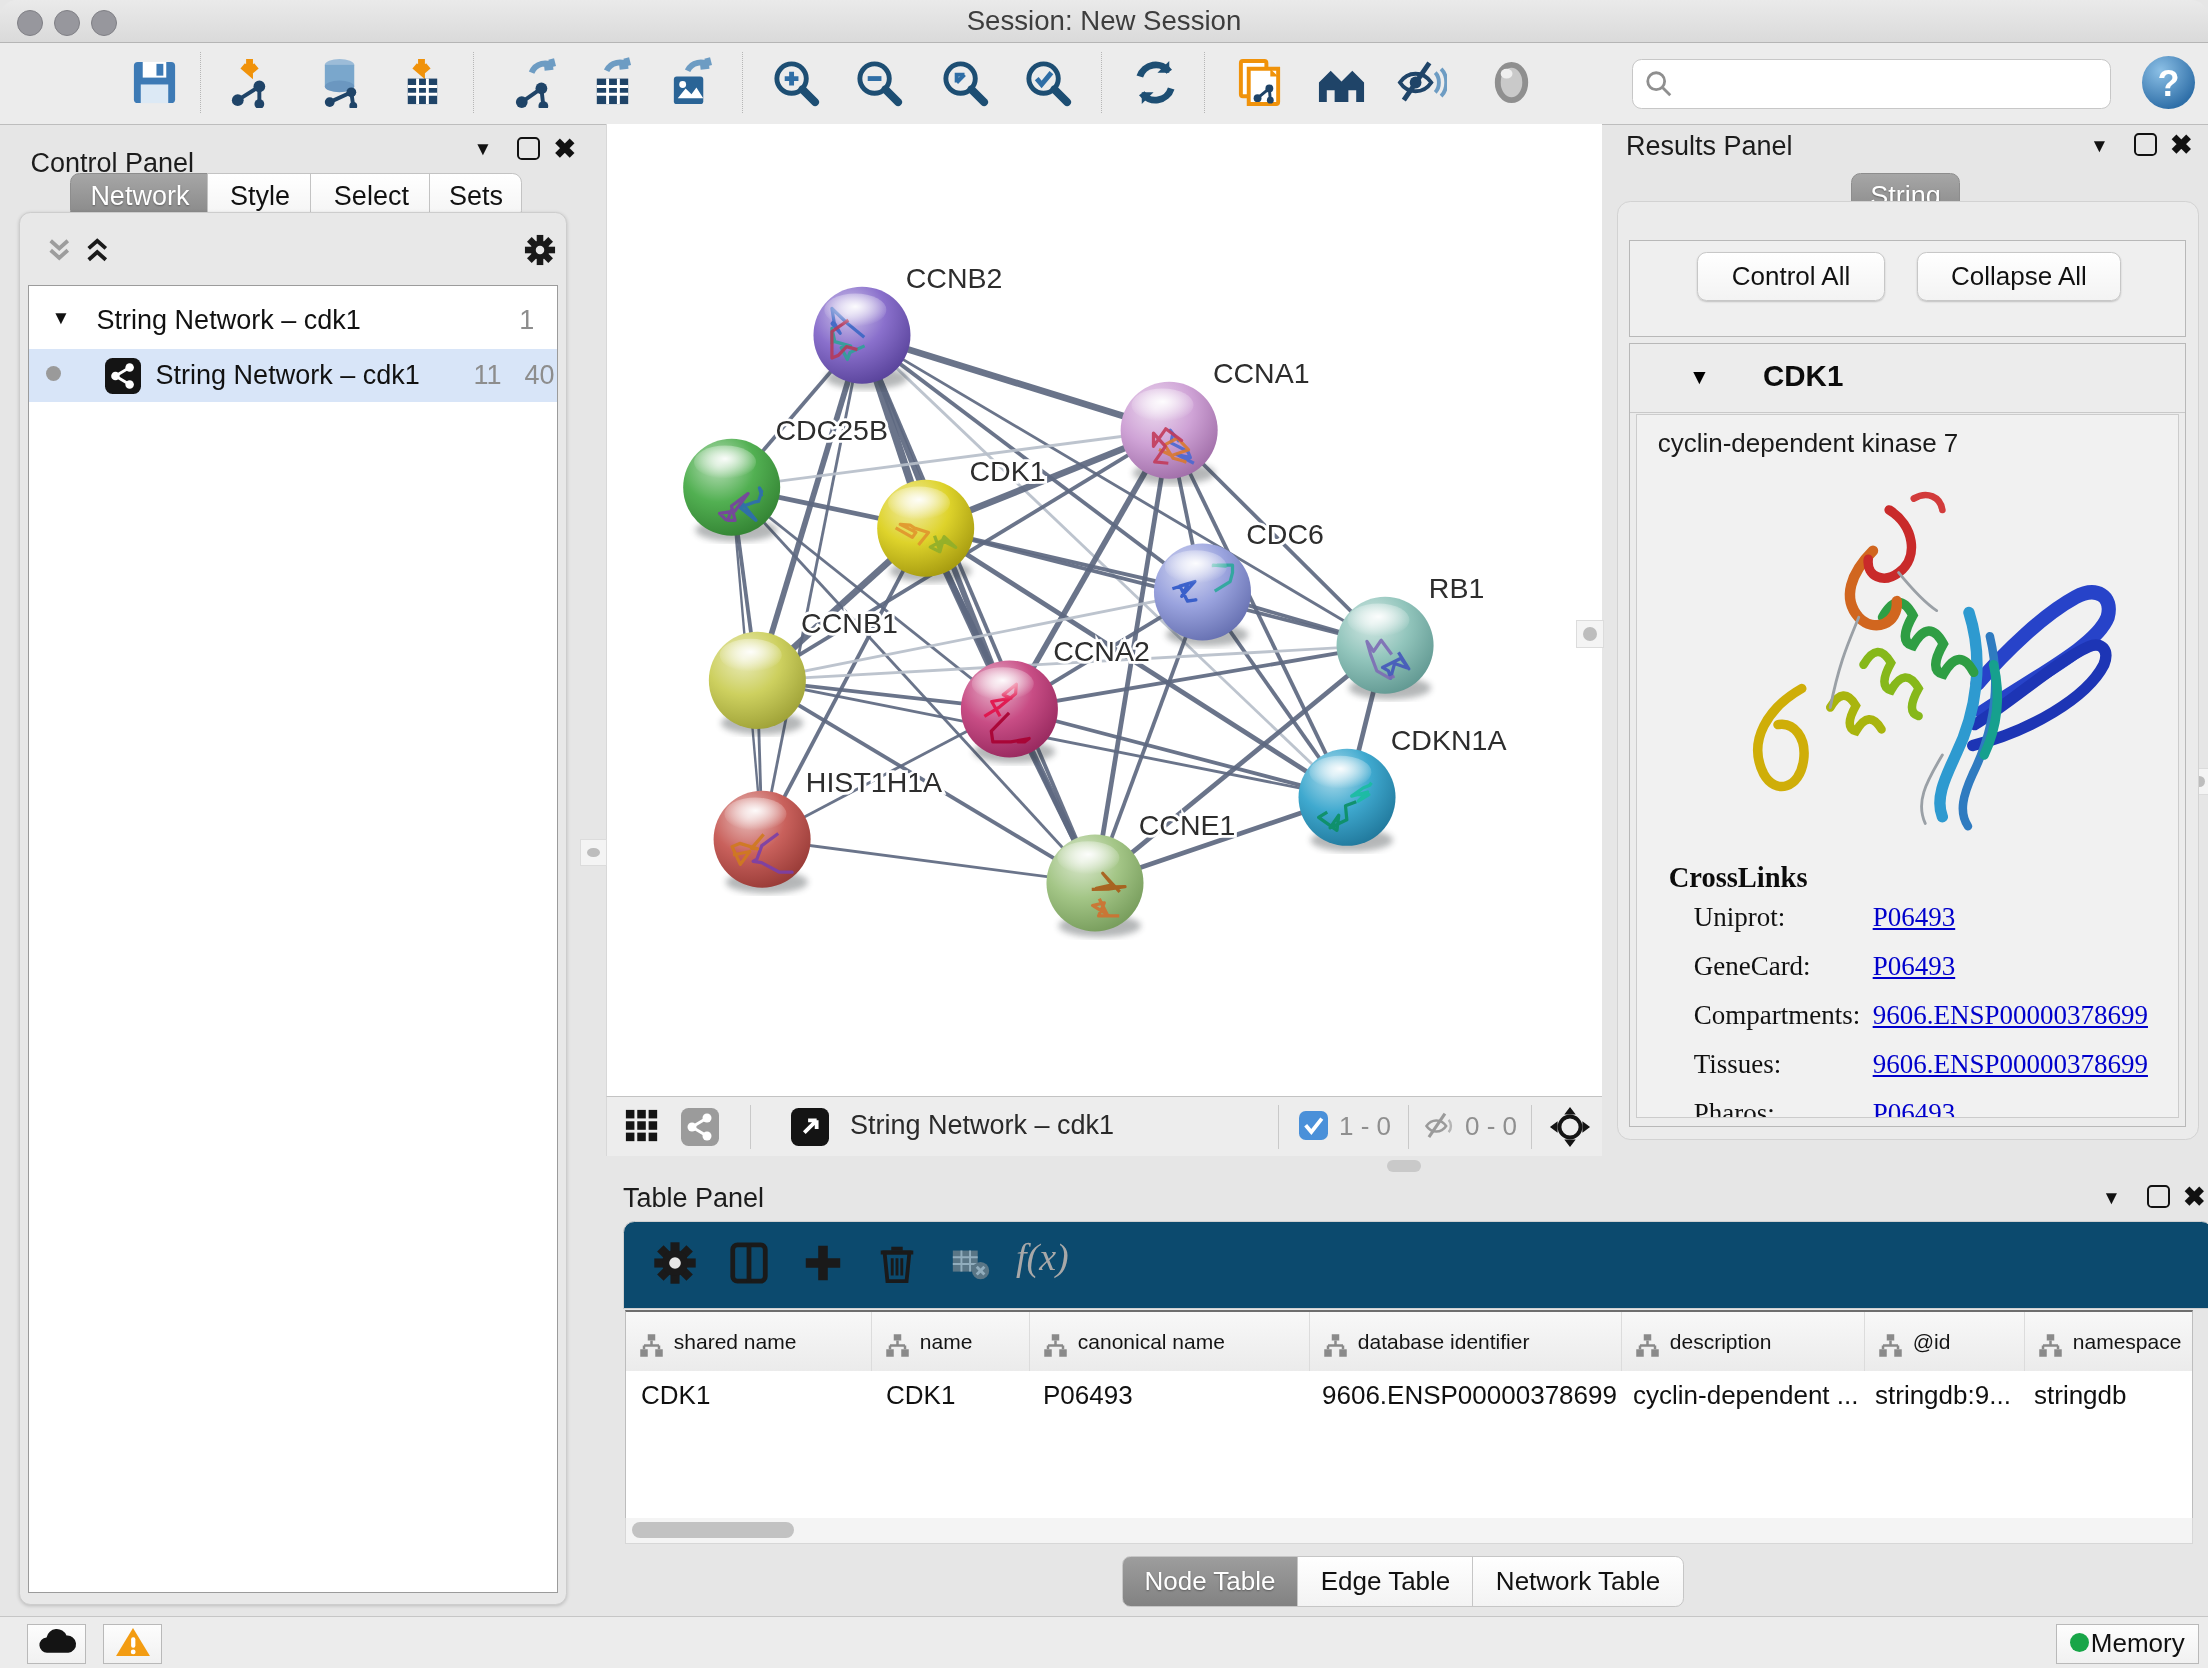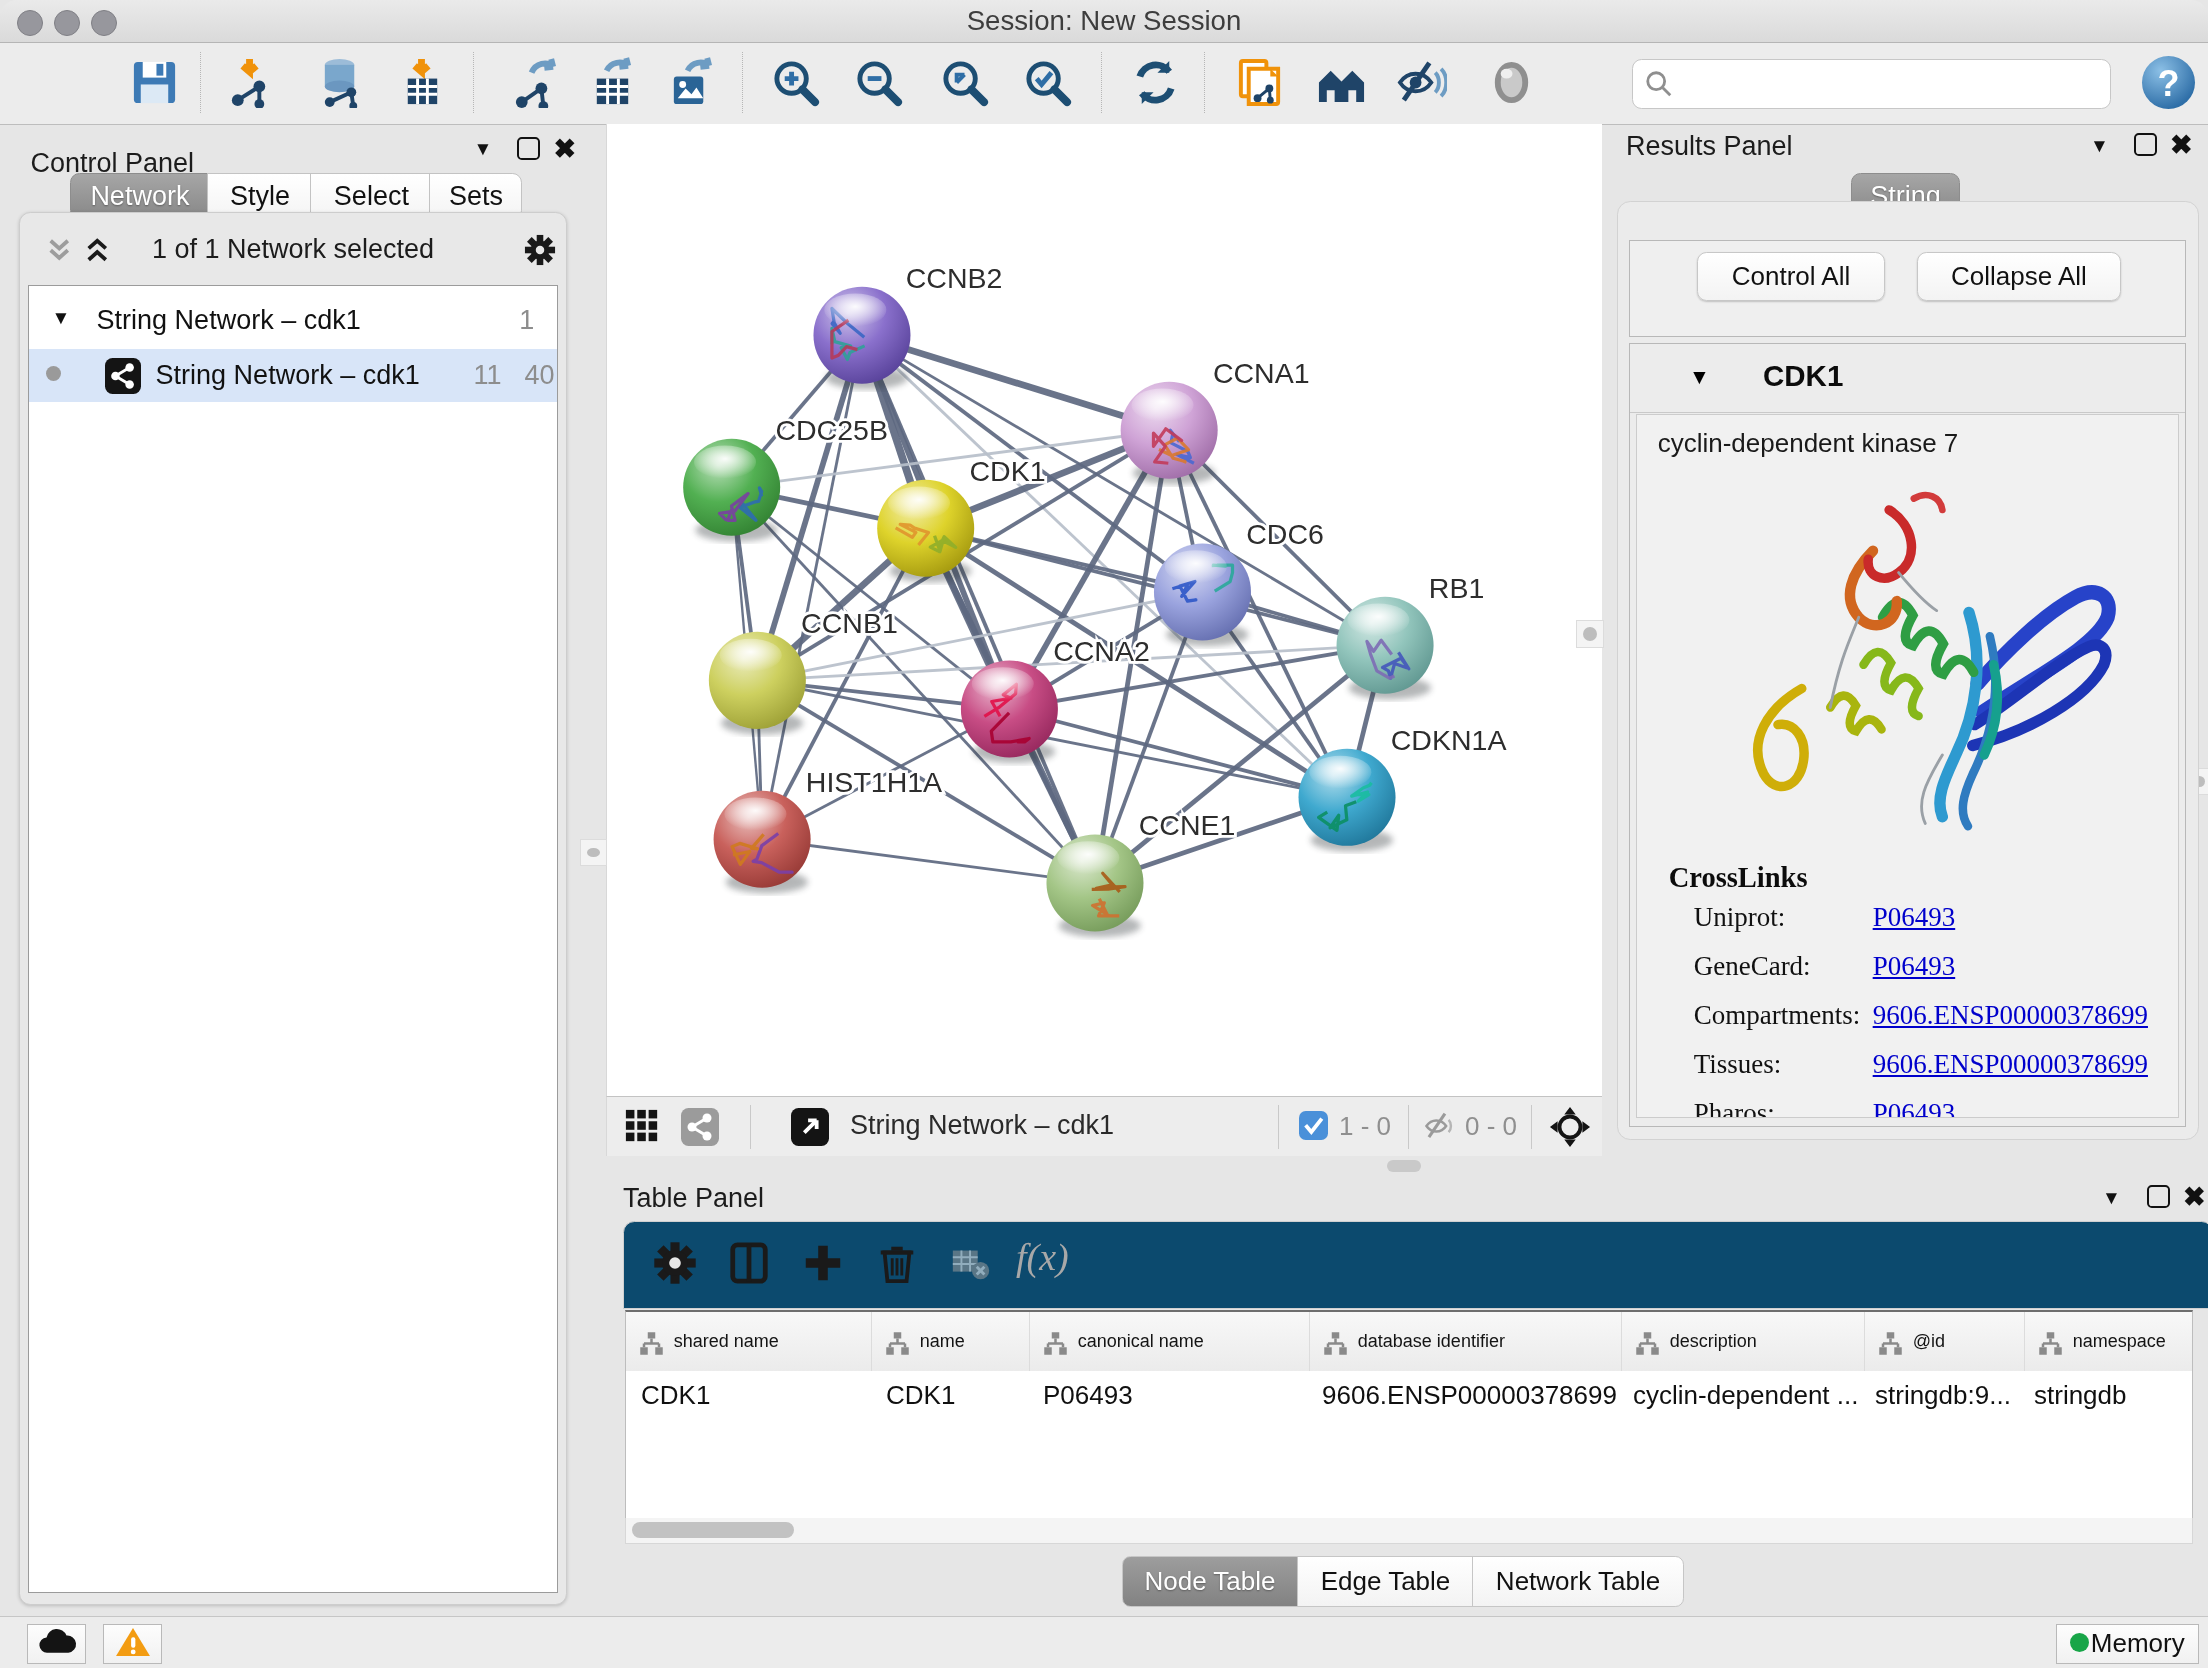--- a/index.html
+++ b/index.html
@@ -62,21 +62,21 @@
   .clrow{position:relative;height:49px}
   .cllabel{position:absolute;left:57px;font-size:27px;color:#111}
   .cllink{position:absolute;left:236px;font-size:27px;color:#0000cc;text-decoration:underline}
   
   #table-panel{position:absolute;left:606px;top:1179px;width:1603px;height:436px}
   #tp-toolbar{position:absolute;left:17px;top:42px;width:1588px;height:86px;background:#0c4a6e;border:1px solid #d0d0d0;border-radius:11.4px 11.4px 0 0}
   .tp-btn{position:absolute;top:17px;width:51px;height:51px;background:none;border:none;padding:0;cursor:pointer}
   #tbl{position:absolute;left:19px;top:131px;width:1566px;height:207px;background:#fff;border:1px solid #bdbdbd;border-top:2.9px solid #6e6e6e;overflow:hidden}
   #tbl-head{position:absolute;left:0;top:0;height:59px;white-space:nowrap}
   .th{display:inline-block;height:59px;background:linear-gradient(#f8f8f8,#ebebeb);border-right:1.9px solid #dcdcdc;vertical-align:top;cursor:pointer}
-  .th span{font-size:18px;color:#141414;line-height:59px;margin-left:9.5px}
+  .th span{font-size:21px;color:#141414;line-height:59px;margin-left:9.5px}
   .th svg{vertical-align:middle;margin-left:13.3px}
   #tbl-row{position:absolute;left:0;top:59px;height:49px;white-space:nowrap;background:#fff}
   .td{display:inline-block;height:49px;line-height:49px;font-size:26px;color:#101010;vertical-align:top;padding-left:15px;box-sizing:border-box}
   #tbl-scroll{position:absolute;left:19px;top:339px;width:1566px;height:25px;background:#f4f4f4;border:1px solid #d7d7d7;border-top:none}
   #tbl-thumb{position:absolute;left:5.7px;top:3.8px;width:162px;height:16px;background:#c2c2c2;border-radius:8.6px}
   .bt-tab{position:absolute;top:377px;height:49px;line-height:49px;text-align:center;font-size:26px;background:linear-gradient(#ffffff,#f3f3f3);border:1px solid #c6c6c6;color:#111;cursor:pointer}
   .bt-tab.sel{background:linear-gradient(#9d9d9d,#828282);color:#fff;text-shadow:0 1px 1.9px rgba(0,0,0,.35)}
   
   #bottombar{position:absolute;left:0;top:1616px;width:2208px;height:52px;background:#ececec;border-top:1px solid #c6c6c6}
   .bb-btn{position:absolute;top:6.7px;height:40px;background:linear-gradient(#fdfdfd,#f1f1f1);border:1.9px solid #b9b9b9;cursor:pointer}
@@ -223,21 +223,20 @@
   <div class="tab" style="left:299px;top:46px;width:120px">Select</div>
   <div class="tab" style="left:418px;top:46px;width:91px;border-radius:0 9.5px 9.5px 0">Sets</div>
   <div id="cp-inner">
     <div id="cp-selbar">
       <button class="ph-btn" style="left:25px;top:7.6px"><svg width="28.5" height="28.5" viewBox="0 0 30 30">
             <path d="M6 5l9 8 9-8M6 15l9 8 9-8" stroke="#9d9d9d" stroke-width="4" fill="none"></path>
           </svg></button>
       <button class="ph-btn" style="left:63px;top:7.6px"><svg width="28.5" height="28.5" viewBox="0 0 30 30">
             <path d="M6 13l9-8 9 8M6 25l9-8 9 8" stroke="#1a1a1a" stroke-width="4" fill="none"></path>
           </svg></button>
-      <span id="cp-seltext">1 of 1 Network selected</span>
       <button class="ph-btn" style="left:504px;top:5.7px"><svg width="32" height="32" viewBox="-17 -17 34 34">
             <g fill="#1a1a1a">
               <rect x="-3.5" y="-16" width="7" height="32"></rect>
               <rect x="-3.5" y="-16" width="7" height="32" transform="rotate(45)"></rect>
               <rect x="-3.5" y="-16" width="7" height="32" transform="rotate(90)"></rect>
               <rect x="-3.5" y="-16" width="7" height="32" transform="rotate(135)"></rect>
               <circle r="10"></circle>
             </g>
             <circle r="4.5" fill="#e8e8e8"></circle>
           </svg></button>

